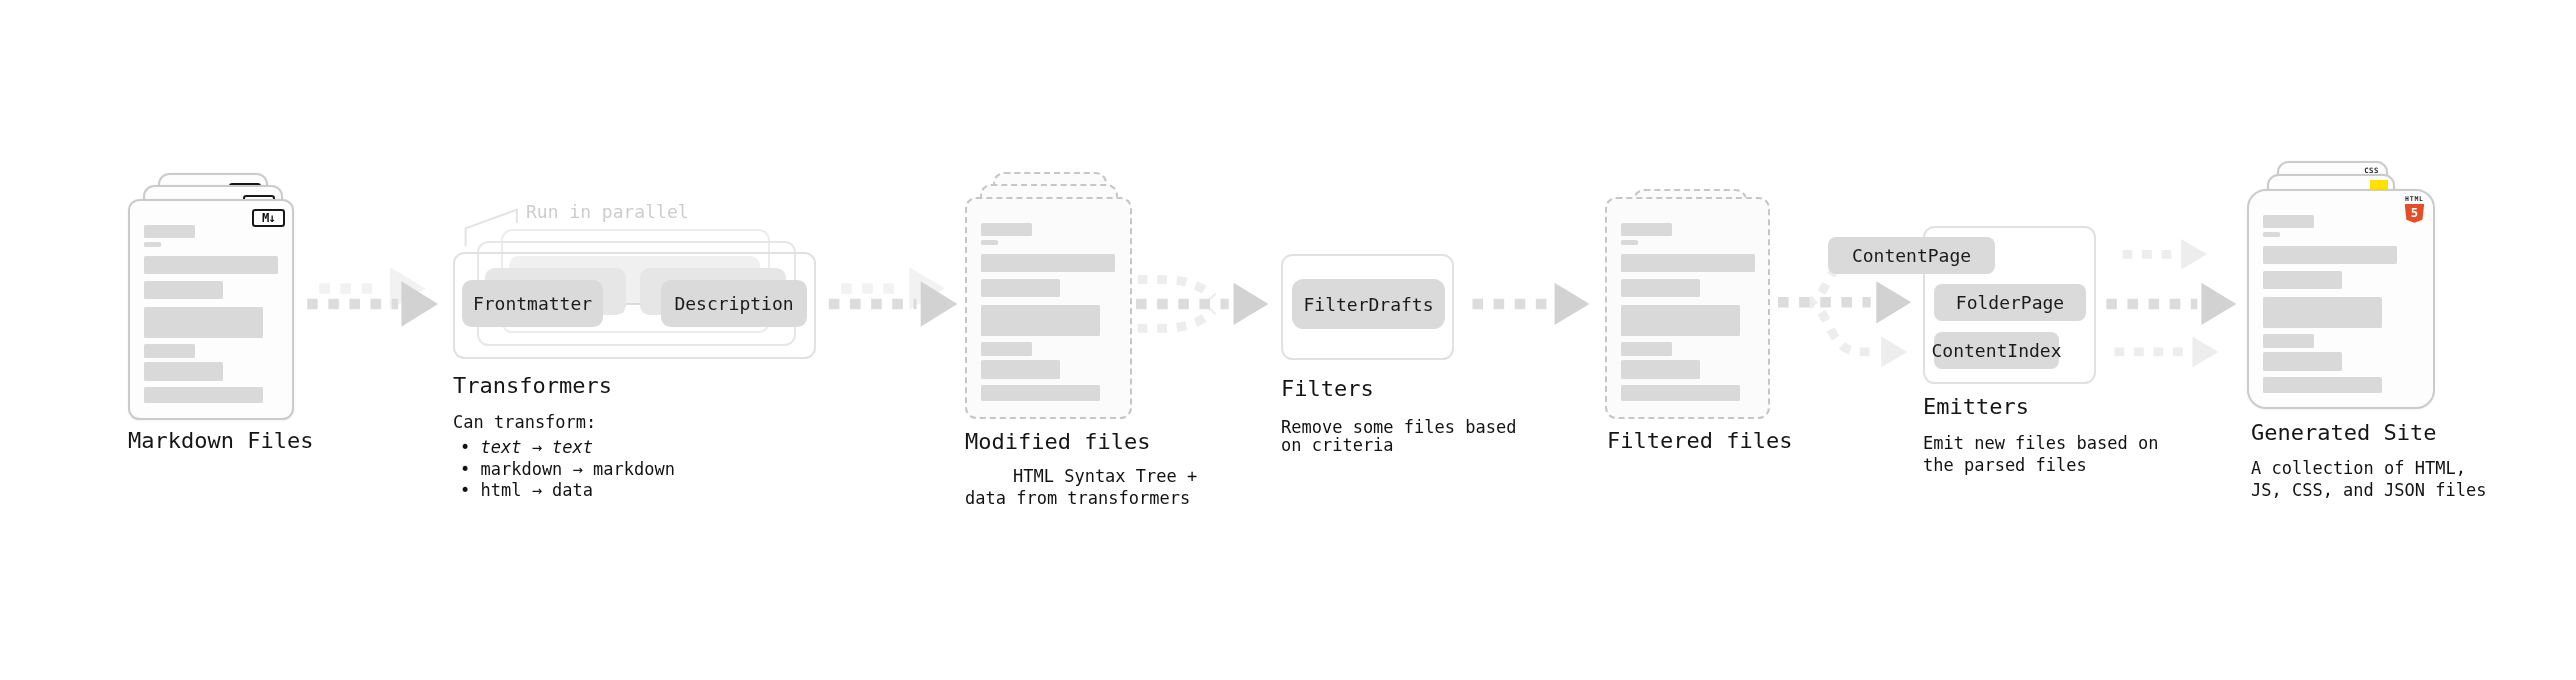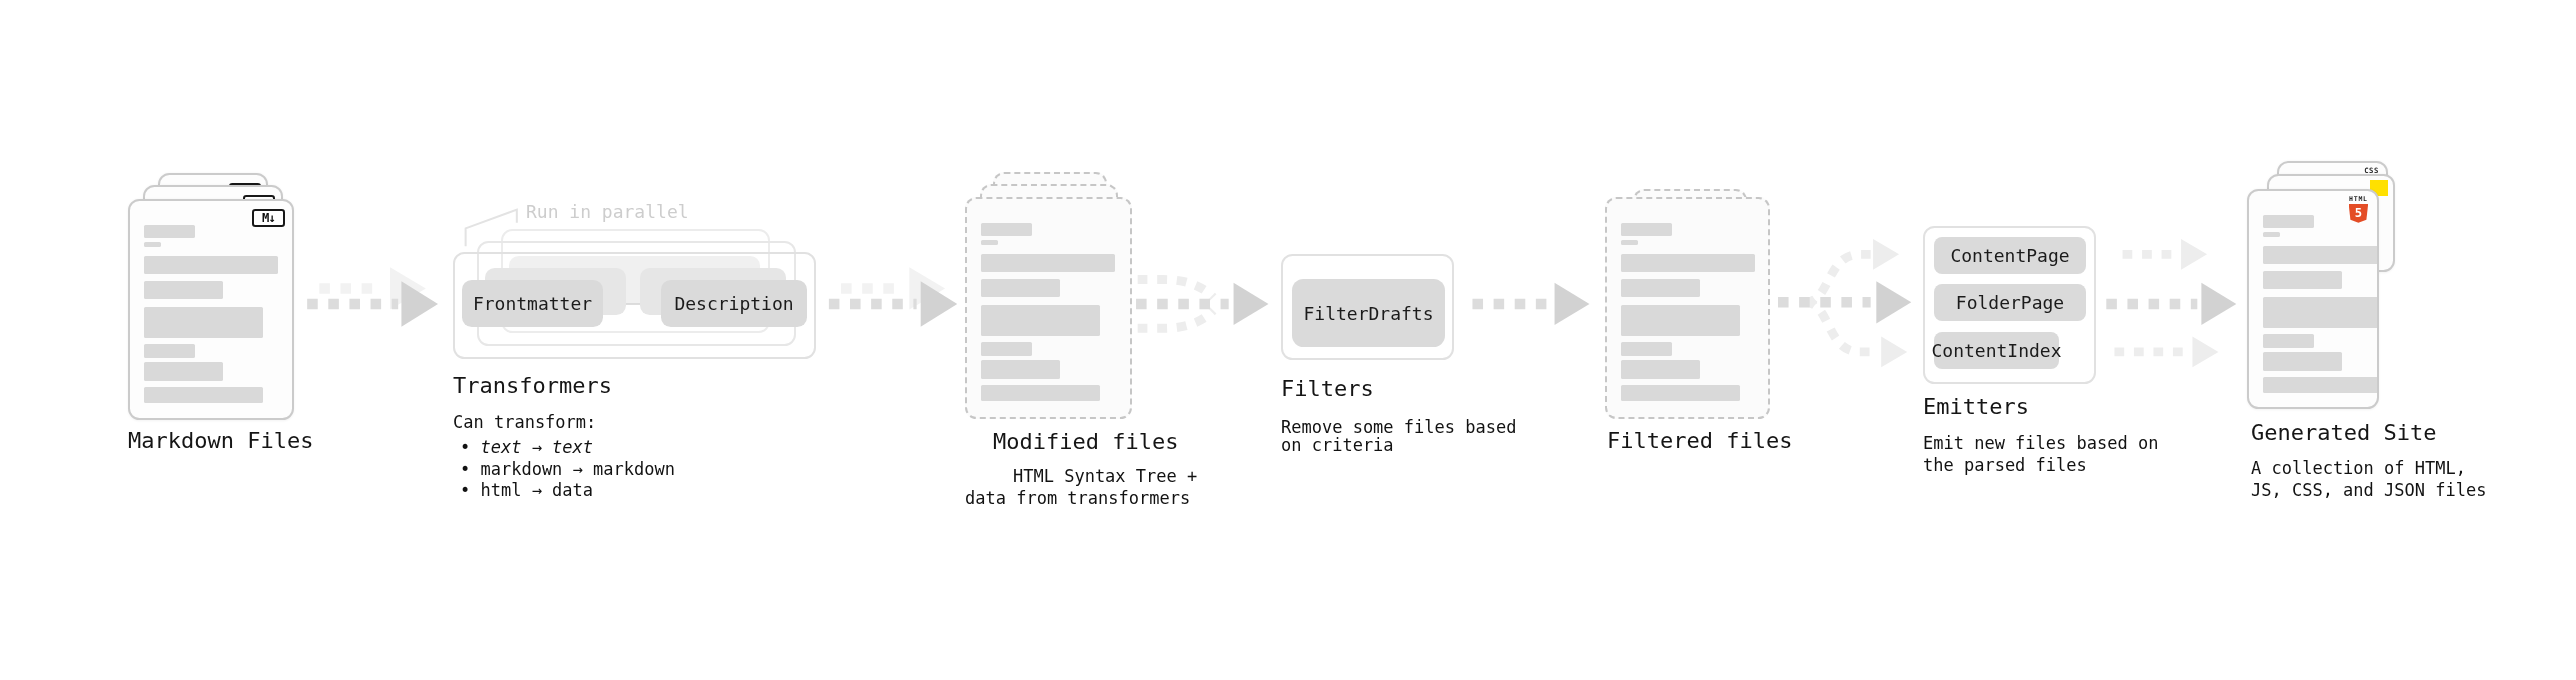--- a/index.html
+++ b/index.html
@@ -191,28 +191,28 @@
           <i></i>
           <i></i>
           <i></i>
           <i></i>
           <i></i>
           <i></i>
           <i></i>
           <i></i>
         </div>
     </div>
-    <div class="title" style="left:965px;top:430px;margin-left:28px;">Modified files</div>
+    <div class="title" style="left:965px;top:430px;">Modified files</div>
     <div class="sub" style="left:1013px;top:465px;text-align:center;">HTML Syntax Tree +</div>
     <div class="sub" style="left:965px;top:487px;">data from transformers</div>
   </div>
 
   <div>
     <div class="box" style="left:1281px;top:254px;width:173px;height:106px;"></div>
-    <div class="btn r14" style="left:1292px;top:279px;width:153px;height:68px;">FilterDrafts</div>
+    <div class="btn r14" style="left:1292px;top:279px;width:153px;height:50px;">FilterDrafts</div>
     <div class="title" style="left:1281px;top:377px;">Filters</div>
     <div class="sub" style="left:1281px;top:416px;">Remove some files based</div>
     <div class="sub" style="left:1281px;top:434px;">on criteria</div>
   </div>
 
   <div>
     <div class="doc dashed" style="left:1633px;top:189px;width:114px;height:98px;"></div>
     <div class="doc dashed" style="left:1605px;top:197px;width:165px;height:222px;">
       <div class="bars">
           <i></i>
@@ -223,36 +223,36 @@
           <i></i>
           <i></i>
           <i></i>
         </div>
     </div>
     <div class="title" style="left:1607px;top:429px;">Filtered files</div>
   </div>
 
   <div>
     <div class="box" style="left:1923px;top:226px;width:173px;height:158px;"></div>
-    <div class="btn r10" style="left:1934px;top:237px;width:152px;height:37px;">ContentPage</div>
+    <div class="btn r10" style="left:1828px;top:237px;width:167px;height:37px;">ContentPage</div>
     <div class="btn r10" style="left:1934px;top:284px;width:152px;height:37px;">FolderPage</div>
     <div class="btn r10" style="left:1934px;top:332px;width:125px;height:37px;">ContentIndex</div>
     <div class="title" style="left:1923px;top:395px;">Emitters</div>
     <div class="sub" style="left:1923px;top:432px;">Emit new files based on</div>
     <div class="sub" style="left:1923px;top:454px;">the parsed files</div>
   </div>
 
   <div>
     <div class="doc" style="left:2277px;top:161px;width:111px;height:98px;">
       <span class="css-icon" style="top:4.1px;right:6.5px;">CSS</span>
     </div>
     <div class="doc" style="left:2267px;top:174px;width:128px;height:98px;">
       <span class="js-icon" style="top:4.1px;right:4.9px;"></span>
     </div>
-    <div class="doc" style="left:2247px;top:189px;width:132px;height:220px;">
+    <div class="doc" style="left:2247px;top:189px;width:188px;height:220px;border-radius:19px;">
       <div class="bars">
           <i></i>
           <i></i>
           <i></i>
           <i></i>
           <i></i>
           <i></i>
           <i></i>
           <i></i>
         </div>

